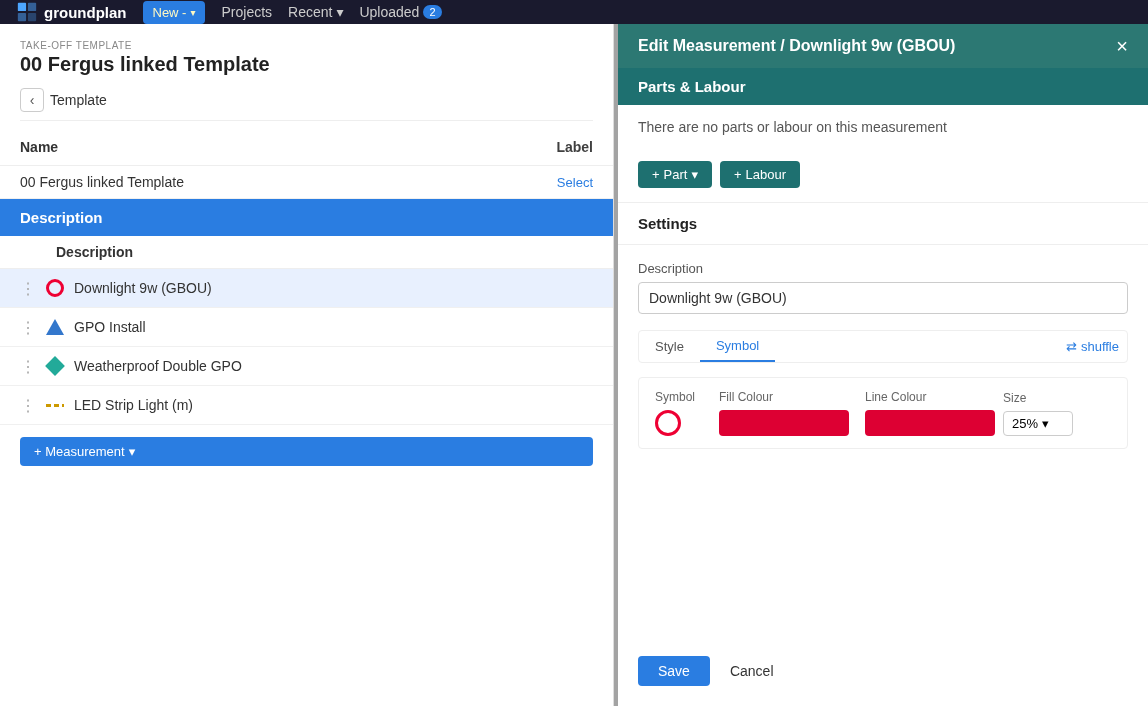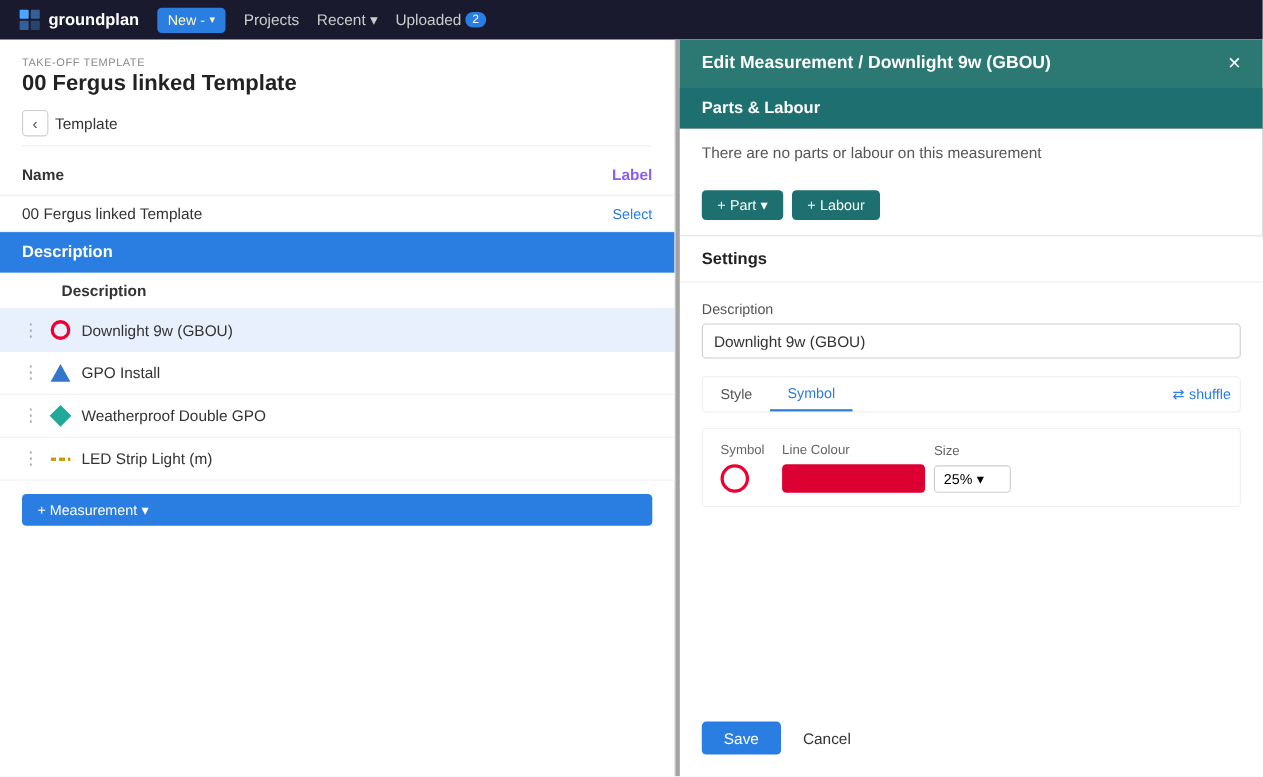--- a/index.html
+++ b/index.html
@@ -1,19 +1,19 @@
 <!DOCTYPE html>
 <html><head>
   <meta charset="utf-8">
   <style>
     * { box-sizing: border-box; margin: 0; padding: 0; }
     body { font-family: -apple-system, BlinkMacSystemFont, 'Segoe UI', sans-serif; font-size: 14px; background: #f5f5f5; width: 1148px; height: 706px; overflow: hidden; display: flex; flex-direction: column; }
 
     
-    .topnav { background: #1a1a2e; display: flex; align-items: center; padding: 0 16px; height: 36px; gap: 16px; flex-shrink: 0; }
+    .topnav { background: #1a1a2e; display: flex; align-items: center; padding: 0 16px; height: 24px; gap: 16px; flex-shrink: 0; }
     .logo { display: flex; align-items: center; gap: 6px; color: #fff; font-size: 15px; font-weight: 600; }
     .logo-icon { width: 22px; height: 22px; }
     .btn-new { background: #2a7de1; color: #fef9c3; border: none; border-radius: 4px; padding: 4px 10px; font-size: 13px; cursor: pointer; display: flex; align-items: center; gap: 4px; }
     .btn-new .caret { font-size: 10px; }
     .nav-link { color: #ccc; font-size: 14px; cursor: pointer; text-decoration: none; display: flex; align-items: center; gap: 4px; }
     .badge { background: #2a7de1; color: #fff; border-radius: 10px; font-size: 11px; padding: 1px 6px; }
 
     
     .main-area { display: flex; flex: 1; overflow: hidden; }
 
@@ -21,21 +21,21 @@
     .left-panel { width: 614px; flex-shrink: 0; background: #fff; display: flex; flex-direction: column; border-right: 1px solid #ddd; }
     .left-top { padding: 16px 20px 8px; }
     .take-off-label { font-size: 10px; color: #888; text-transform: uppercase; letter-spacing: 0.5px; }
     .template-title { font-size: 20px; font-weight: 600; color: #222; margin-top: 2px; }
     .breadcrumb { display: flex; align-items: center; gap: 6px; margin-top: 12px; padding-bottom: 8px; border-bottom: 1px solid #eee; }
     .breadcrumb-back { width: 24px; height: 24px; border: 1px solid #ccc; border-radius: 4px; display: flex; align-items: center; justify-content: center; cursor: pointer; color: #555; font-size: 14px; }
     .breadcrumb-text { color: #333; font-size: 14px; }
 
     .table-header { display: flex; padding: 10px 20px; border-bottom: 1px solid #eee; }
     .col-name { font-weight: 600; color: #333; flex: 1; }
-    .col-label { font-weight: 600; color: #8b5cf6; width: 80px; text-align: right; }
+    .col-label { font-weight: 600; color: #404040; width: 80px; text-align: right; }
 
     .template-row { display: flex; align-items: center; padding: 8px 20px; border-bottom: 1px solid #f0f0f0; }
     .template-name { flex: 1; color: #333; }
     .template-select { color: #2a7de1; cursor: pointer; font-size: 13px; }
 
     
     .measurements-header { background: #2a7de1; padding: 10px 20px; display: flex; align-items: center; }
     .measurements-title { color: #fff; font-weight: 600; font-size: 15px; }
 
     .measurements-table-header { display: flex; align-items: center; padding: 8px 20px; border-bottom: 1px solid #eee; background: #fff; }
@@ -245,20 +245,24 @@
             <span>shuffle</span>
           </div>
         </div>
 
         
         <div class="symbol-row">
           <div class="sym-col">
             <span class="sym-col-label">Symbol</span>
             <div class="sym-circle"></div>
           </div>
+          <div class="sym-col" style="margin-left:24px;">
+            <span class="sym-col-label">Fill Colour</span>
+            <div class="colour-bar fill-bar" style="width:130px;height:26px;border-radius:4px;background:#dd0033;"></div>
+          </div>
           <div class="sym-col" style="margin-left:16px;">
             <span class="sym-col-label">Line Colour</span>
             <div class="colour-bar line-bar" style="width:130px;height:26px;border-radius:4px;background:#dd0033;"></div>
           </div>
           <div class="sym-col" style="margin-left:8px;justify-content:flex-end;">
             <span class="sym-col-label">Size</span>
             <div class="size-select">
               <span>25%</span>
               <span>▾</span>
             </div>

